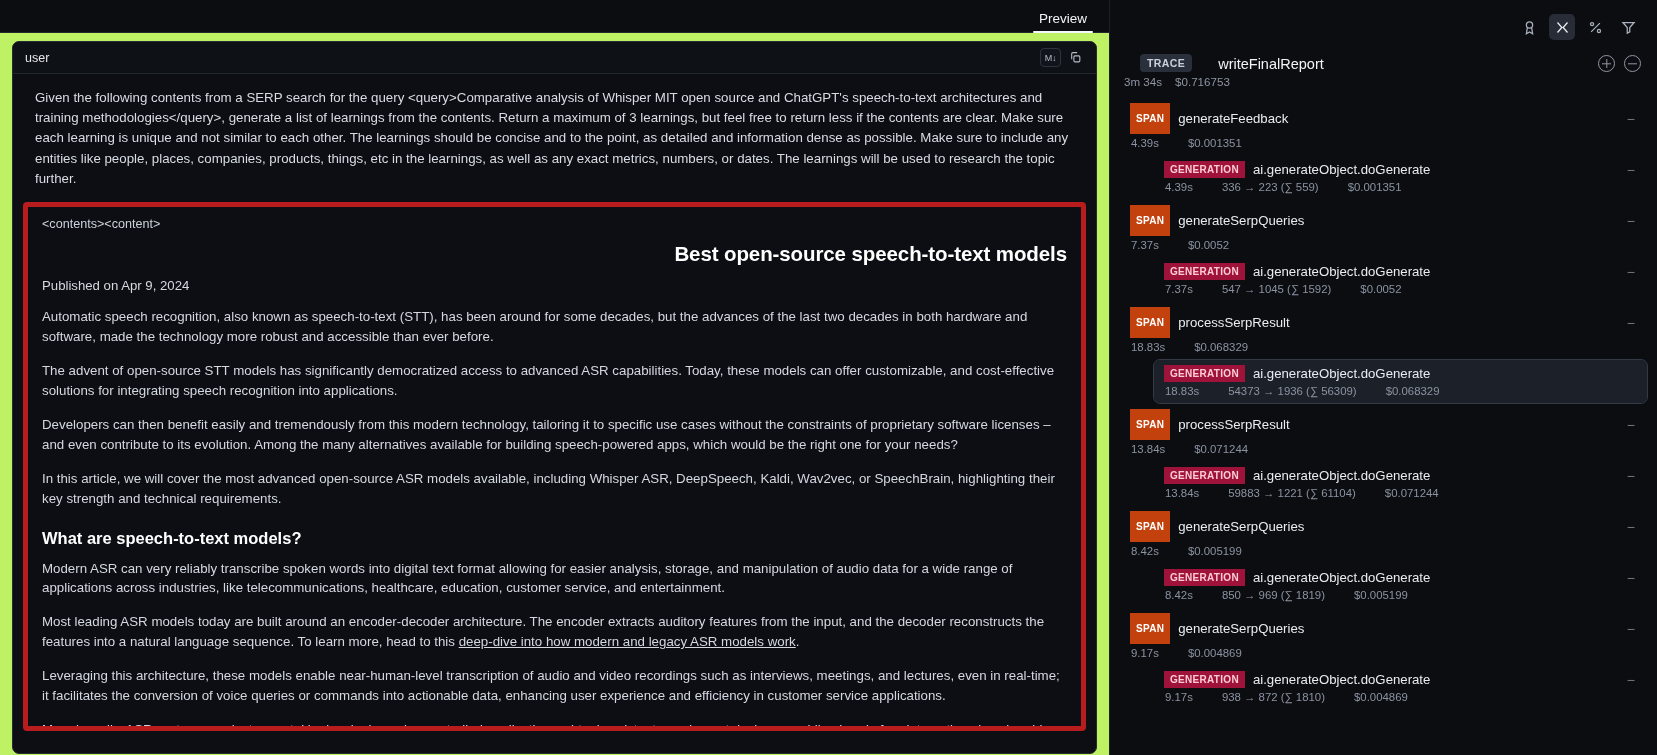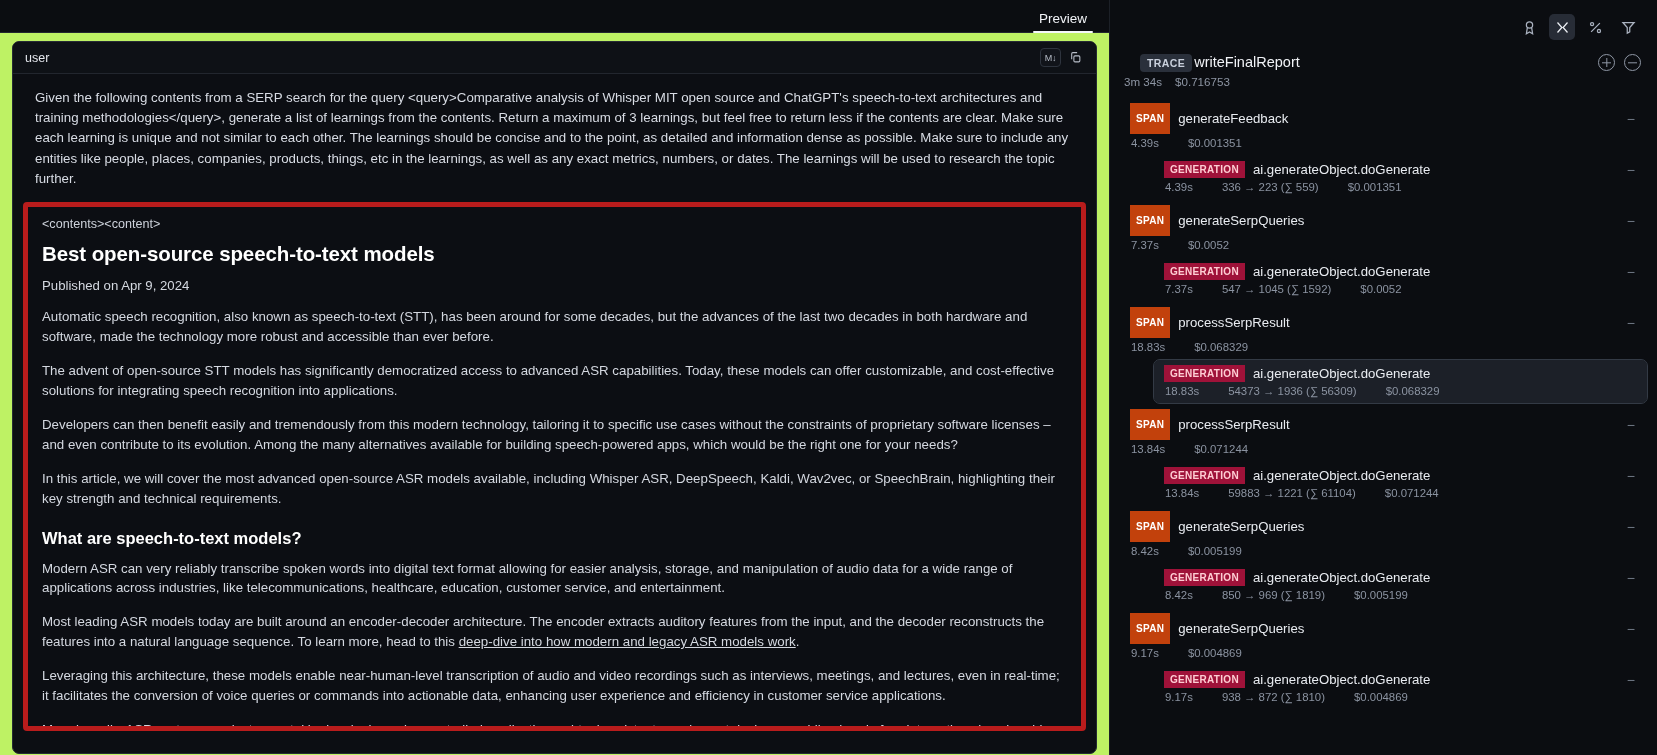--- a/index.html
+++ b/index.html
@@ -122,20 +122,21 @@
     font-size: 12.6px;
     color: #cdd2db;
     margin-bottom: 11px;
   }
   .h1 {
     font-size: 20.5px;
     font-weight: bold;
     color: #ffffff;
     margin: 0 0 12px 0;
     letter-spacing: -0.1px;
+    text-align: right;
   }
   .h2 {
     font-size: 16.5px;
     font-weight: bold;
     color: #ffffff;
     margin: 20px 0 11px 0;
   }
   .pub {
     font-size: 13.2px;
     color: #d4d8e0;
@@ -178,22 +179,22 @@
   .tbtn.active {
     background: #272c36;
     color: #eceff4;
   }
 
   .trace-head {
     padding: 0 16px 10px 14px;
   }
   .trace-row1 {
     display: flex;
-    align-items: flex-start;
-    gap: 2px;
+    align-items: flex-end;
+    gap: 26px;
     padding-left: 16px;
   }
   .badge-trace {
     background: #2a303b;
     color: #c9d0dc;
     font-size: 10.5px;
     font-weight: bold;
     letter-spacing: 0.4px;
     padding: 3px 7px;
     border-radius: 4px;

